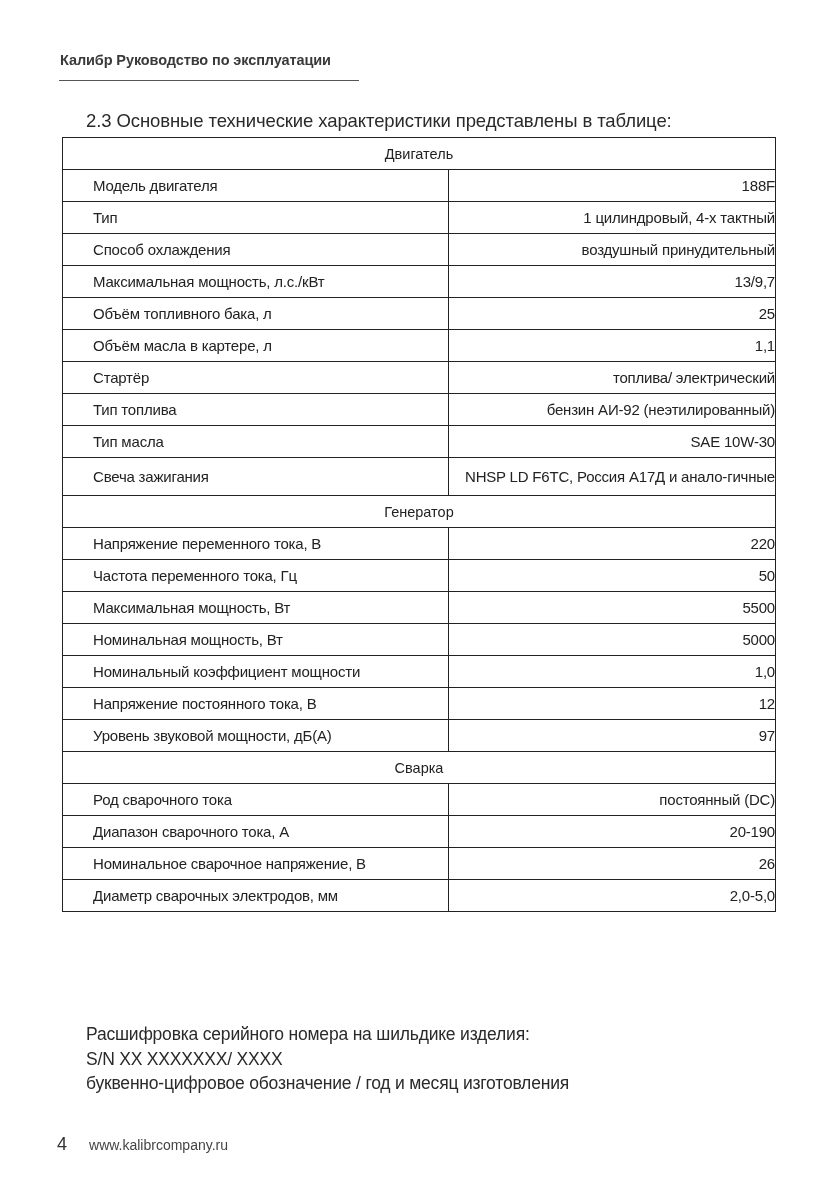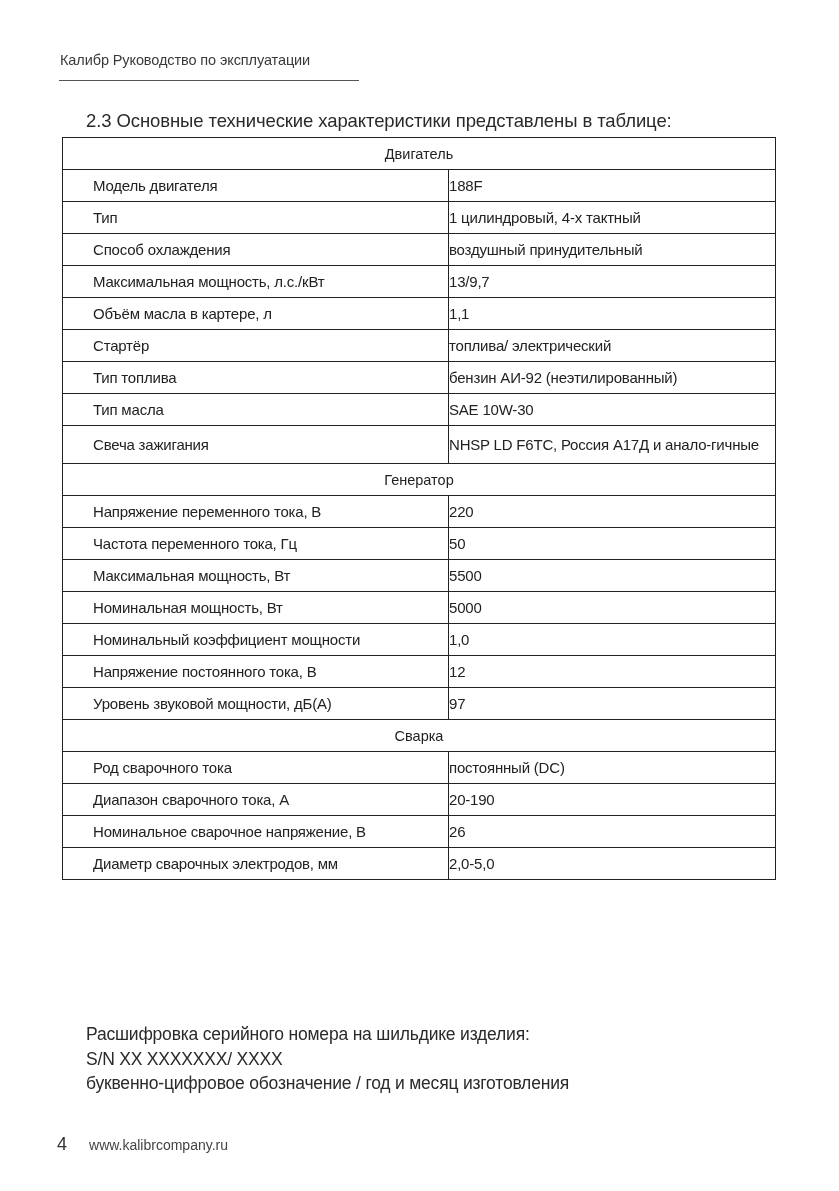--- a/index.html
+++ b/index.html
@@ -1,27 +1,27 @@
 <!DOCTYPE html>
 <html><head>
 <meta charset="utf-8">
 <style>
   html, body { margin: 0; padding: 0; background: #ffffff; }
   body { width: 839px; height: 1191px; position: relative; overflow: hidden;
          font-family: "Liberation Sans", "DejaVu Sans", sans-serif; color: #222222; }
-  .header-title { position: absolute; left: 60px; top: 52px; font-size: 14.5px; font-weight: normal;
+  .header-title { position: absolute; left: 60px; top: 52px; font-size: 14.5px; font-weight: bold;
                   color: #3a3a3a; letter-spacing: -0.1px; }
   .header-rule { position: absolute; left: 59px; top: 80px; width: 300px; height: 1px; background: #555; }
   .intro { position: absolute; left: 86px; top: 110px; font-size: 18.5px; color: #2a2a2a; letter-spacing: -0.1px; }
   table.spec { position: absolute; left: 62px; top: 137px; width: 714px; border-collapse: collapse;
                font-size: 15px; color: #222; }
   table.spec td { border: 1px solid #222; padding: 0; height: 31px; line-height: 16px; }
   table.spec td.sect { text-align: center; font-weight: normal; font-size: 14.5px; height: 31px; }
   table.spec td.param { width: 386px; padding-left: 30px; box-sizing: border-box; letter-spacing: -0.2px; }
-  table.spec td.val { text-align: left; letter-spacing: -0.2px; }
+  table.spec td.val { text-align: right; letter-spacing: -0.2px; }
   table.spec tr.tall td { height: 37px; }
   .serial { position: absolute; left: 86px; top: 1022px; font-size: 17.5px; color: #2a2a2a; line-height: 24.5px; letter-spacing: -0.2px; }
   .footer { position: absolute; left: 57px; top: 1134px; font-size: 18px; color: #333; }
   .footer .site { font-size: 14px; margin-left: 22px; color: #444; }
 </style>
 </head>
 <body>
 
 <div class="header-title">Калибр Руководство по эксплуатации</div>
 <div class="header-rule"></div>
@@ -42,20 +42,24 @@
         <td class="param">Тип</td>
         <td class="val">1 цилиндровый, 4-х тактный</td>
       </tr>
     <tr>
         <td class="param">Способ охлаждения</td>
         <td class="val">воздушный принудительный</td>
       </tr>
     <tr>
         <td class="param">Максимальная мощность, л.с./кВт</td>
         <td class="val">13/9,7</td>
+      </tr>
+    <tr>
+        <td class="param">Объём топливного бака, л</td>
+        <td class="val">25</td>
       </tr>
     <tr>
         <td class="param">Объём масла в картере, л</td>
         <td class="val">1,1</td>
       </tr>
     <tr>
         <td class="param">Стартёр</td>
         <td class="val">топлива/ электрический</td>
       </tr>
     <tr>

